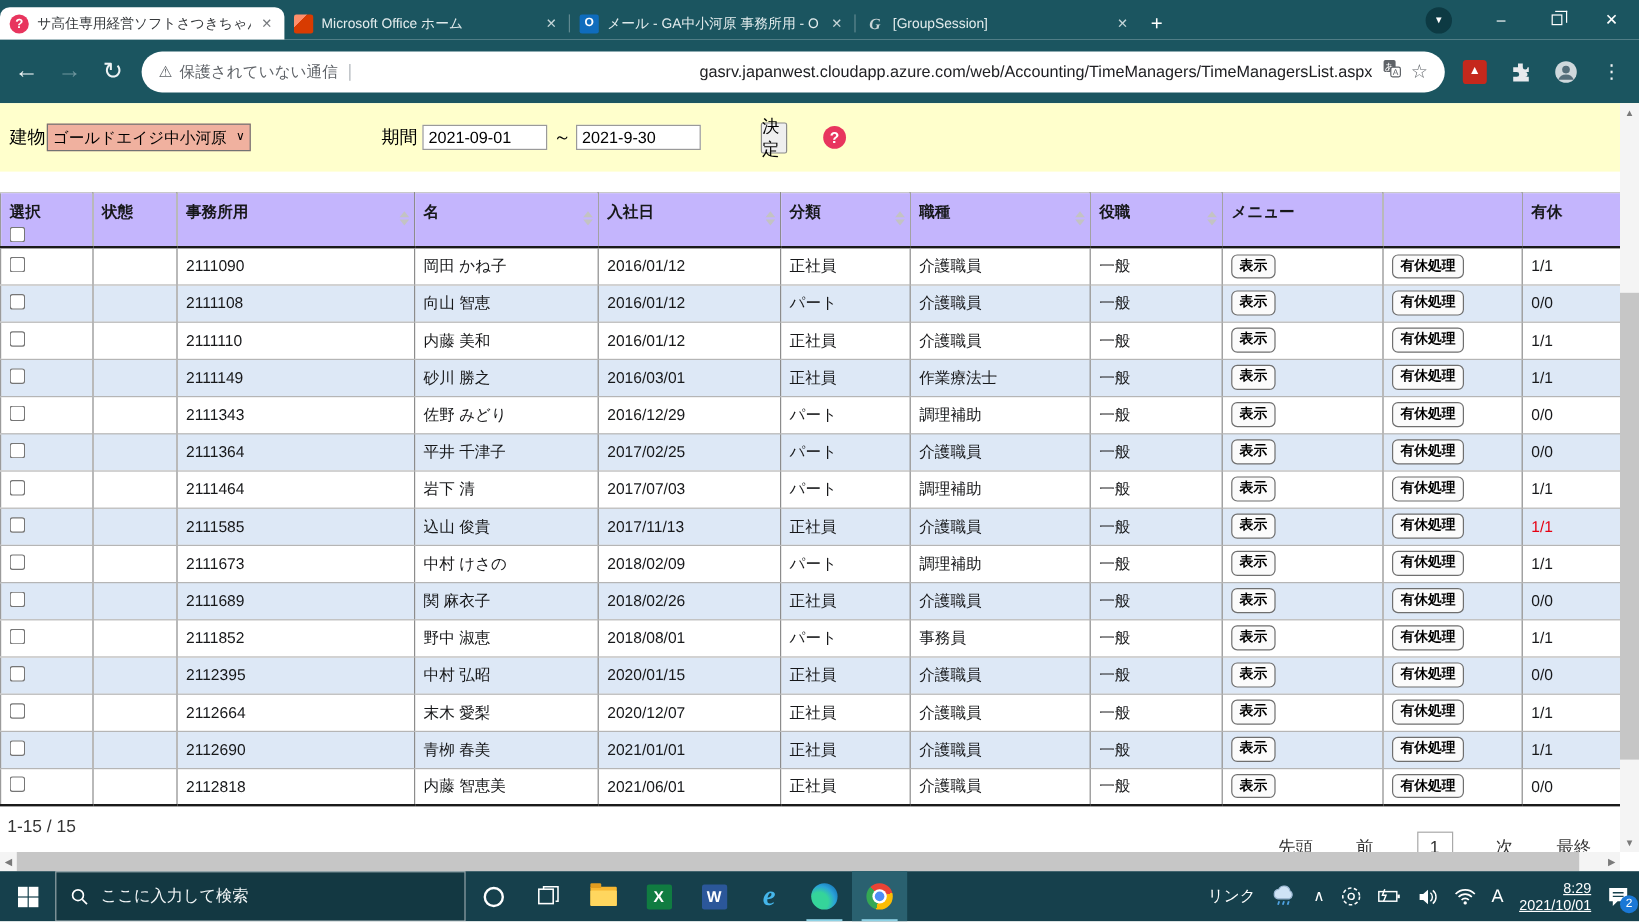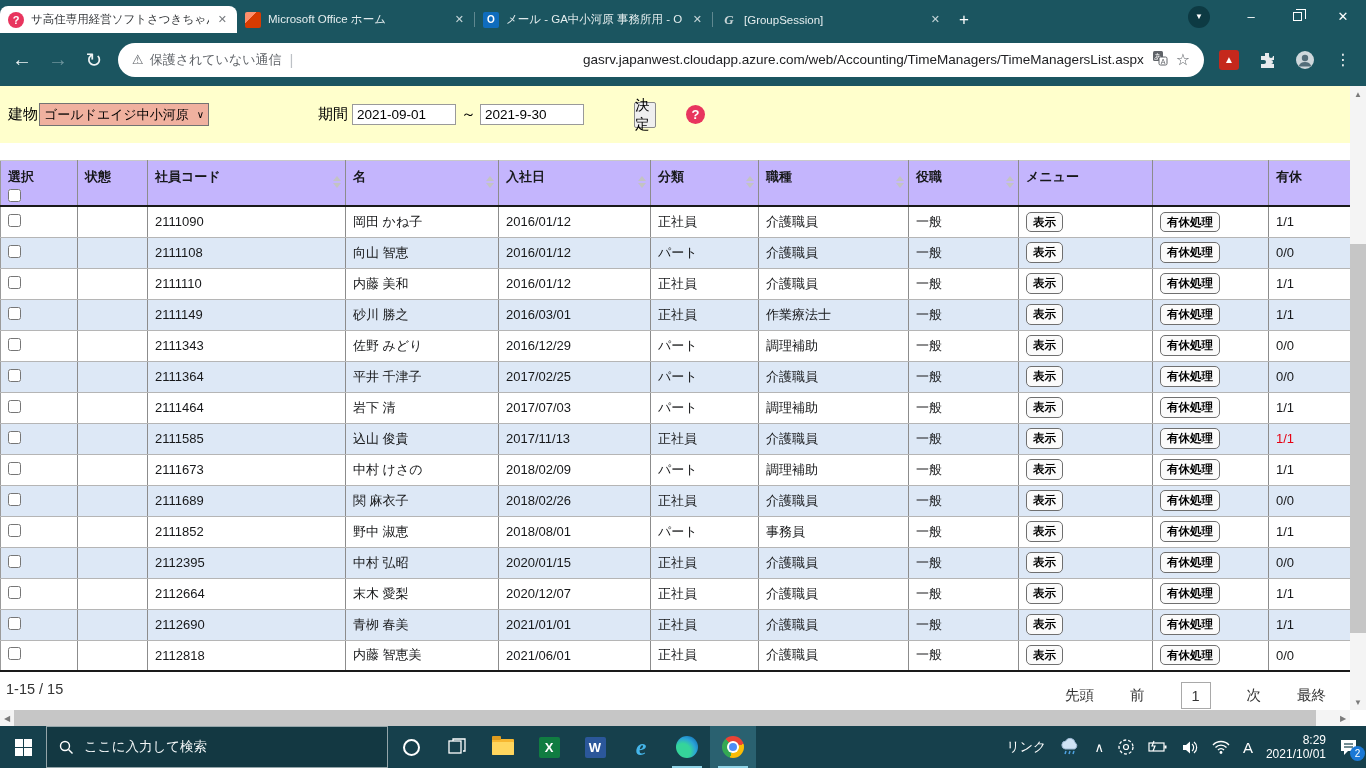--- a/index.html
+++ b/index.html
@@ -59,21 +59,21 @@
   .sort .up { border-bottom:5px solid #c3c3c3; margin-bottom:2px; }
   .sort .dn { border-top:5px solid #c3c3c3; }
   .btn-small { display:inline-block; border:1.5px solid #6f6f6f; border-radius:5px; background:#fbfbfb; font-weight:bold; font-size:11.5px; padding:2px 6px; color:#000; line-height:1.25; }
   .red { color:#e60012; }
   input[type=checkbox] { width:13px; height:13px; }
   th input[type=checkbox] { margin-top:3px; }
 
   
   .pager { height:33px; position:relative; font-size:14.5px; color:#333; width:1350px;padding-left:16px; }
   .pg-range { position:absolute; left:6px; top:9px; }
-  .pg-right { position:absolute; right:24px; top:10px; display:flex; align-items:center; gap:36px;text-align:right; }
+  .pg-right { position:absolute; right:24px; top:21px; display:flex; align-items:center; gap:36px;text-align:right; }
   .page-box { border:1px solid #a9a9a9; min-width:30px; height:27px; display:flex; align-items:center; justify-content:center; background:#fff; }
 
   
   .vscroll { position:absolute; right:0; top:86px; width:16px; height:624px; background:#f4f4f4; }
   .vscroll .arr { position:absolute; left:0; width:16px; height:16px; color:#7a7a7a; font-size:8px; display:flex; align-items:center; justify-content:center; }
   .v-thumb { position:absolute; left:0; width:16px; top:158px; height:389px; background:#c6c6c6; }
   .hscroll { position:absolute; left:0; top:710px; width:1350px; height:16px; background:#f4f4f4; }
   .hscroll .arr { position:absolute; top:0; width:14px; height:16px; color:#7a7a7a; font-size:8px; display:flex; align-items:center; justify-content:center; }
   .h-thumb { position:absolute; top:0; left:14px; width:1302px; height:16px; background:#c6c6c6; }
 
@@ -91,21 +91,21 @@
   .folder:after { content:""; position:absolute; left:0; top:3px; width:22px; height:13px; background:#ffd65e; border-radius:1px; }
   .sqicon { width:21px; height:21px; border-radius:2px; color:#fff; font-weight:bold; font-size:13px; display:flex; align-items:center; justify-content:center; }
   .xl { background:#107c41; } .wd { background:#2b579a; }
   .ie { color:#45b6ea; font-family:"Liberation Serif",serif; font-style:italic; font-weight:bold; font-size:24px; }
   .edge { width:22px; height:22px; border-radius:50%; background:radial-gradient(circle at 30% 70%,#35d49a 0 35%,#2aa3d8 60%,#0c59a4 100%); }
   .chrome-ic { position:relative; width:22px; height:22px; border-radius:50%; background:conic-gradient(from -45deg,#ea4335 0 120deg,#fbbc05 120deg 240deg,#34a853 240deg 360deg); }
   .chrome-ic:before { content:""; position:absolute; left:5px; top:5px; width:12px; height:12px; border-radius:50%; background:#fff; }
   .chrome-ic:after { content:""; position:absolute; left:7px; top:7px; width:8px; height:8px; border-radius:50%; background:#4e8df5; }
   .tray { margin-left:auto; display:flex; align-items:center; gap:13px; padding-right:8px; font-size:13px; }
   .tray .ic { display:flex; align-items:center; justify-content:center; }
-  .clock { text-align:right; font-size:12px; line-height:14px; }
+  .clock { text-align:right; font-size:12px; line-height:14px;text-decoration:underline; }
   .notif { position:relative; }
   .badge { position:absolute; right:-7px; bottom:-5px; width:15px; height:15px; border-radius:50%; background:#1a78d6; color:#fff; font-size:10px; display:flex; align-items:center; justify-content:center; }
 </style>
 </head>
 <body>
 
 <div id="screen">
 
   <div class="tabbar">
     <div class="tab active">
@@ -227,21 +227,21 @@
           <col style="width:116px">
           <col style="width:82px">
         </colgroup>
       <thead>
           <tr id="header-row">
             <th><div>選択</div><input type="checkbox" style=""></th>
             <th>
               <div>状態</div>
             </th>
             <th>
-              <div>社員コード</div>
+              <div>事務所用</div>
               <span class="sort">
                 <i class="up"></i>
                 <i class="dn"></i>
               </span>
             </th>
             <th>
               <div>名</div>
               <span class="sort">
                 <i class="up"></i>
                 <i class="dn"></i>

